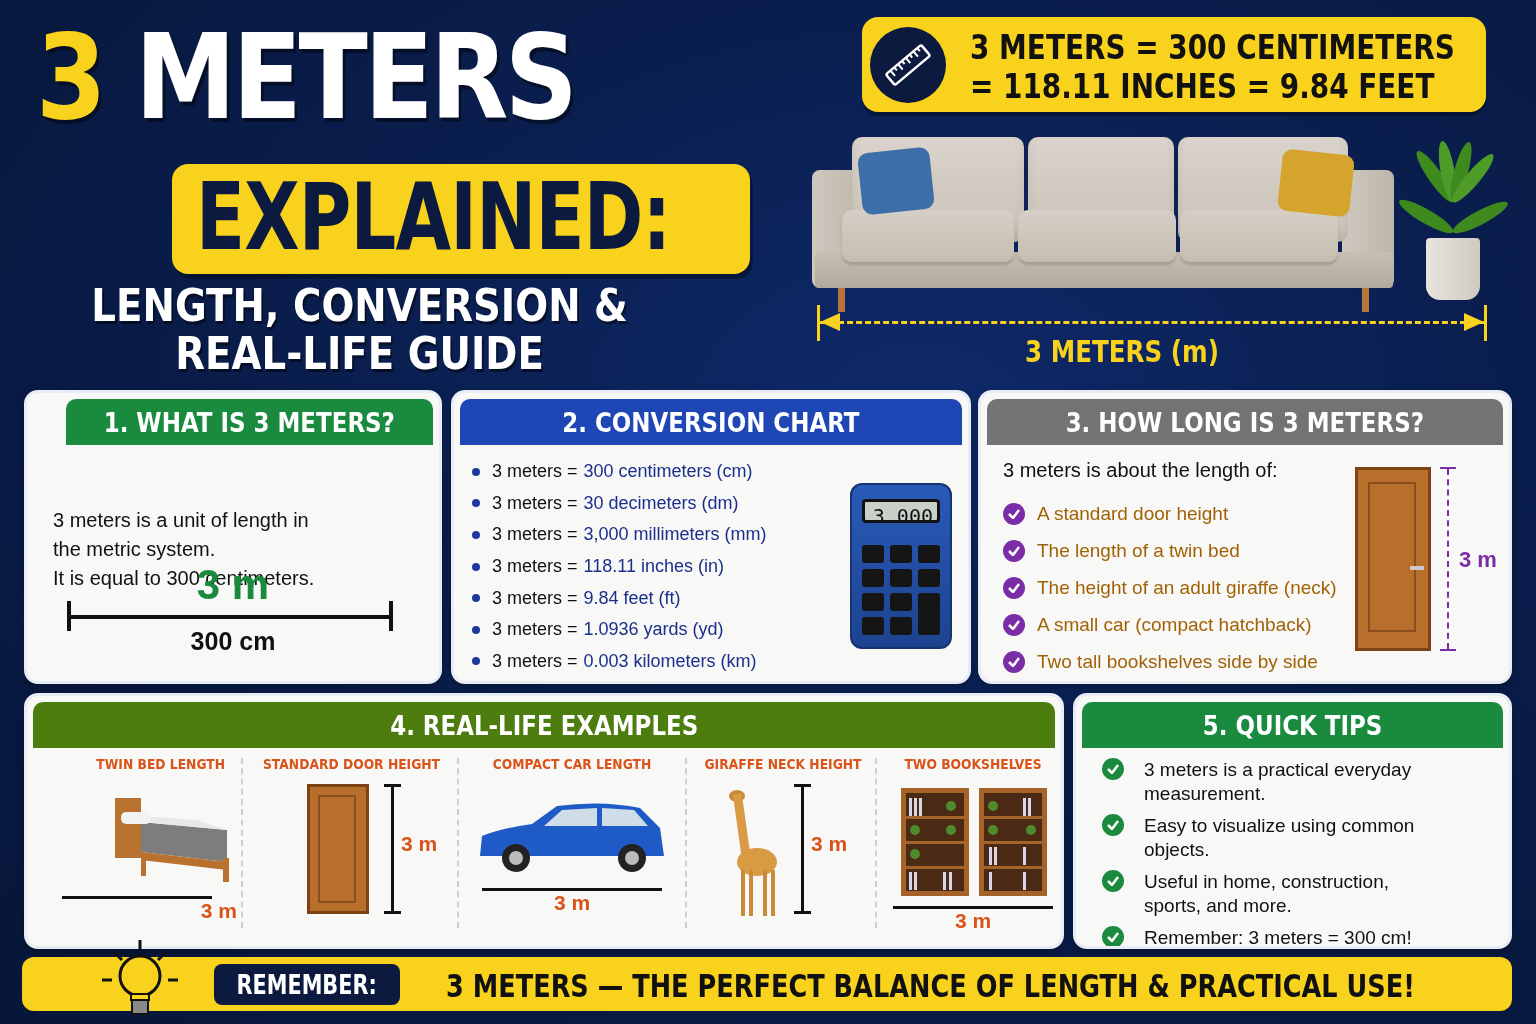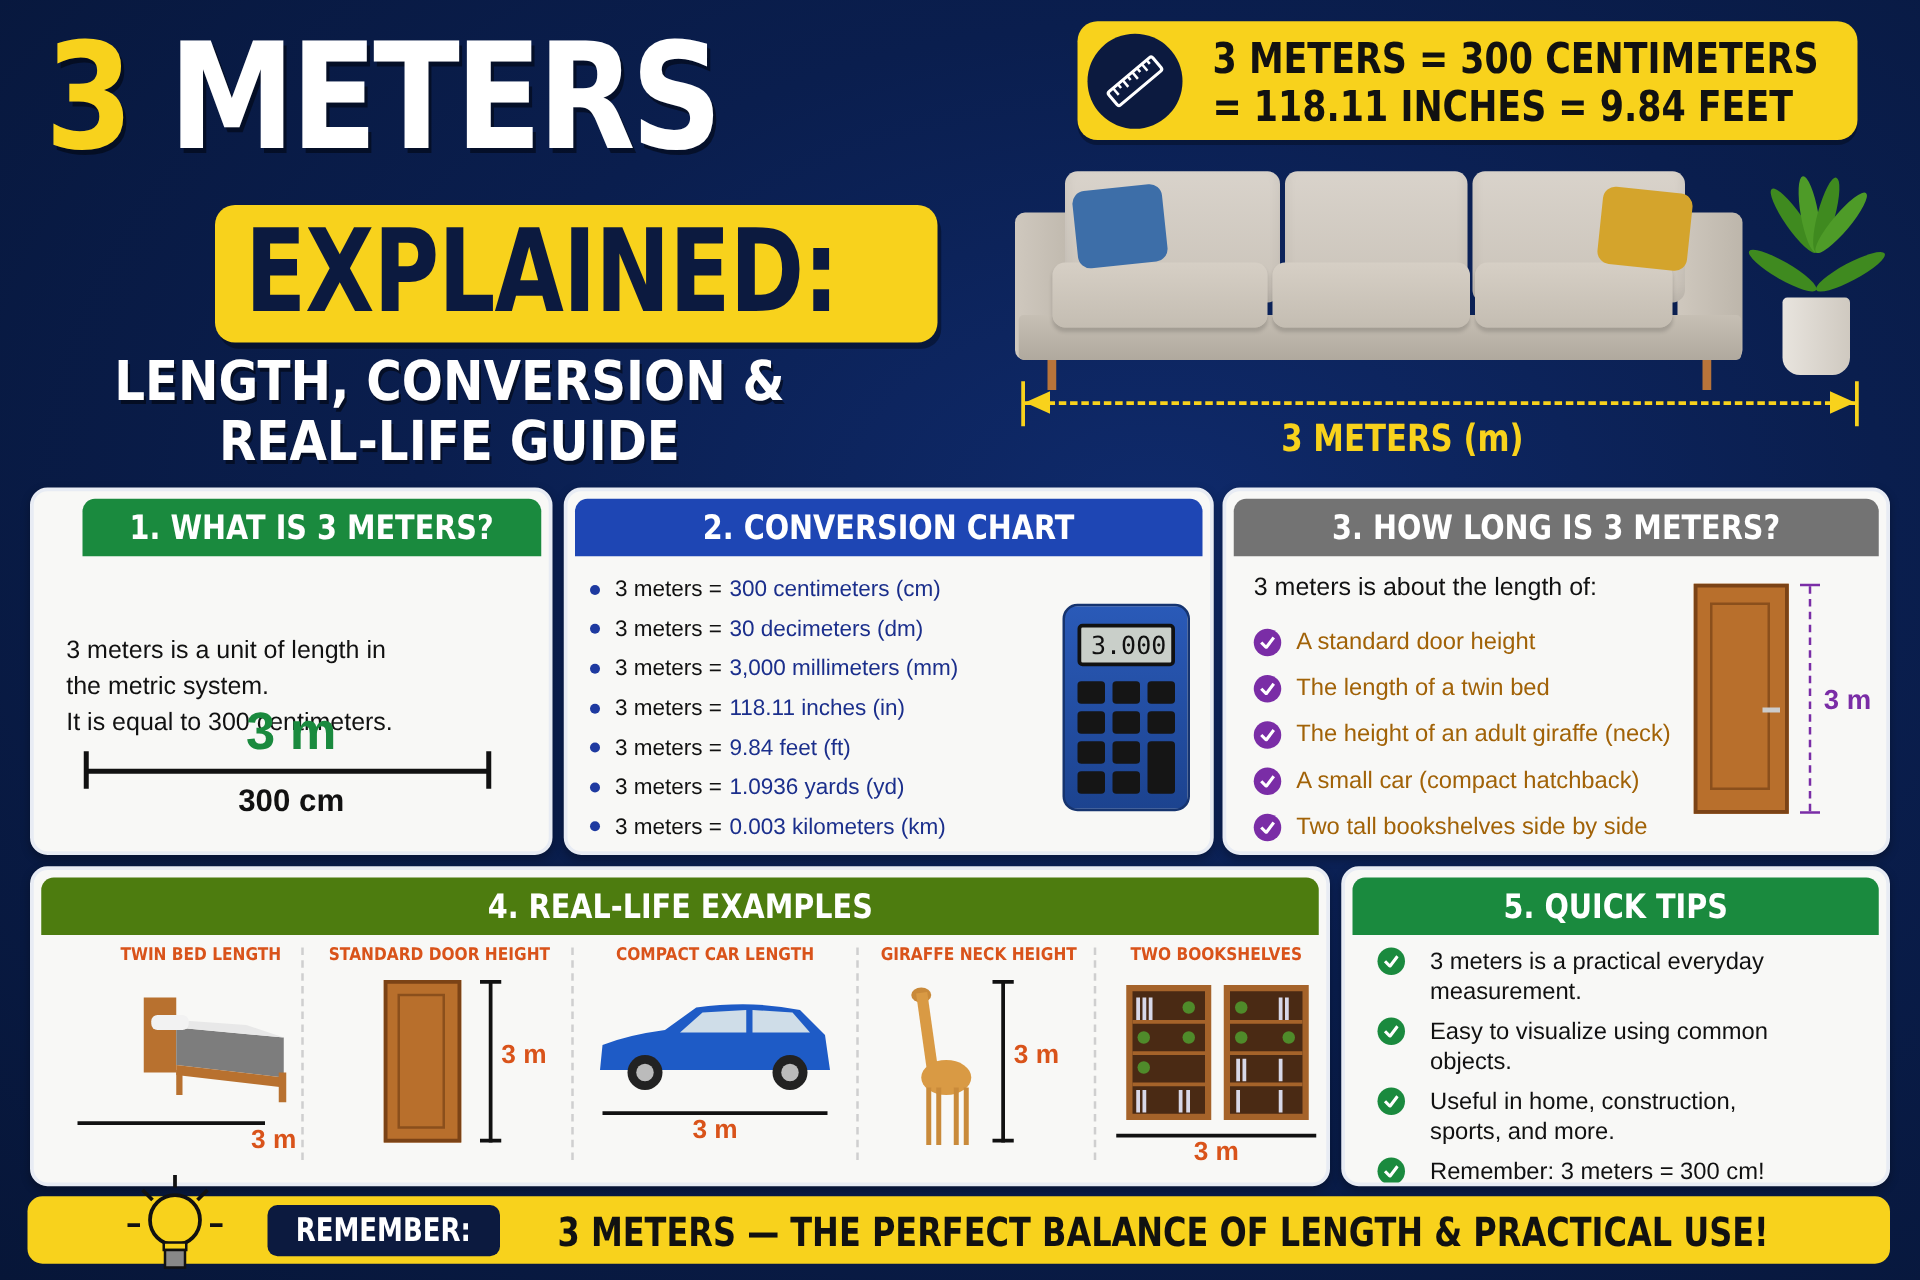--- a/index.html
+++ b/index.html
@@ -197,21 +197,21 @@
         <span class="rhs">1.0936 yards (yd)</span>
       </div>
     <div class="conv-item">
         <span class="dot"></span>
         <span class="lhs">3 meters =</span>
         <span class="rhs">0.003 kilometers (km)</span>
       </div>
   </div>
 
   <div style="position:absolute;left:396px;top:90px;width:102px;height:166px;background:linear-gradient(#2a5ab8,#1c438f);border-radius:12px;border:2px solid #16346f;">
-    <div style="position:absolute;left:10px;top:14px;width:78px;height:34px;background:#c9cfc9;border:3px solid #111;border-radius:4px;text-align:right;font-family:'DejaVu Sans Mono',monospace;font-size:20px;line-height:28px;padding-right:4px;">3.000</div>
+    <div style="position:absolute;left:10px;top:14px;width:78px;height:24px;background:#c9cfc9;border:3px solid #111;border-radius:4px;text-align:right;font-family:'DejaVu Sans Mono',monospace;font-size:20px;line-height:28px;padding-right:4px;">3.000</div>
     <div style="position:absolute;left:10px;top:60px;display:grid;grid-template-columns:22px 22px 22px;grid-gap:6px;">
       <div style="height:18px;background:#151515;border-radius:3px;"></div>
         <div style="height:18px;background:#151515;border-radius:3px;"></div>
         <div style="height:18px;background:#151515;border-radius:3px;"></div>
       <div style="height:18px;background:#151515;border-radius:3px;"></div>
         <div style="height:18px;background:#151515;border-radius:3px;"></div>
         <div style="height:18px;background:#151515;border-radius:3px;"></div>
       <div style="height:18px;background:#151515;border-radius:3px;"></div>
         <div style="height:18px;background:#151515;border-radius:3px;"></div>
         <div style="height:42px;background:#151515;border-radius:3px;grid-row:span 2;"></div>

